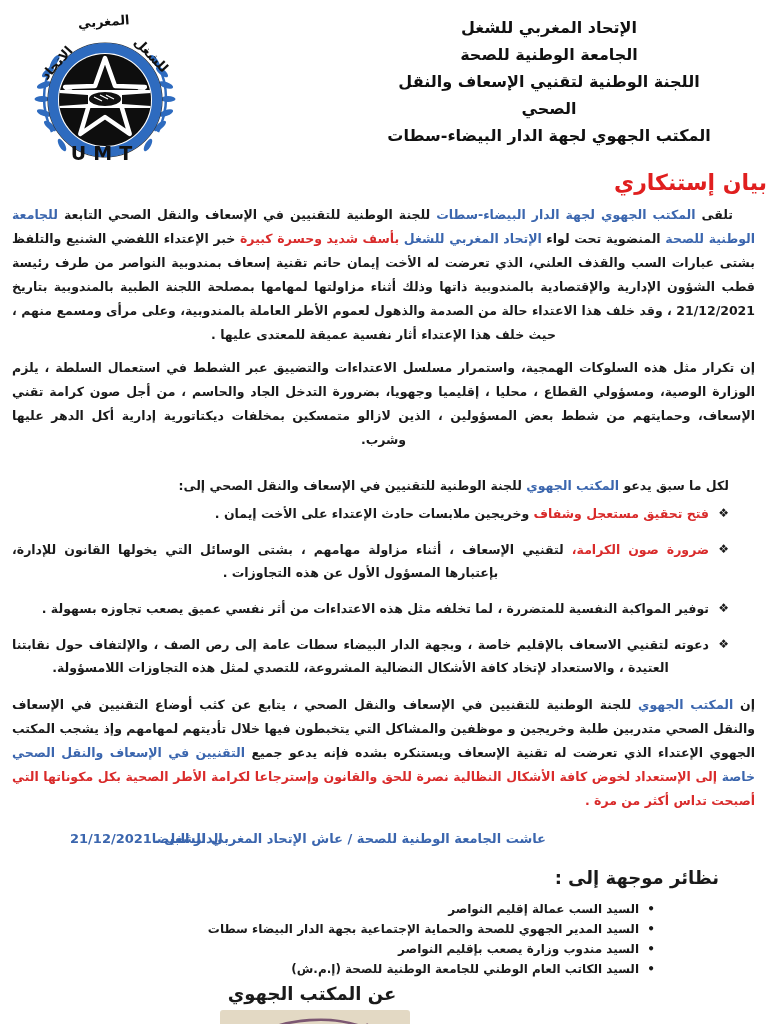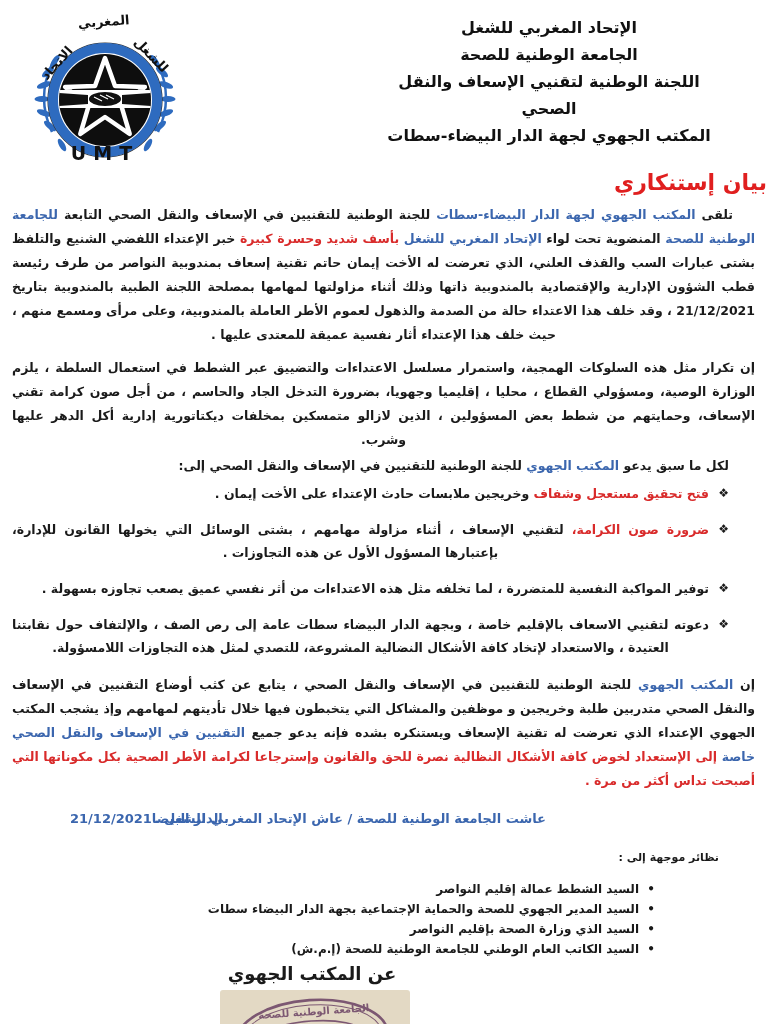--- a/index.html
+++ b/index.html
@@ -13,31 +13,31 @@
   .header-text{position:absolute;right:38px;top:14px;width:360px;text-align:center;
     font-size:16px;line-height:27px;color:#111;}
   .doc-title{text-align:right;color:var(--title_red);font-size:22px;margin:0 0 8px 0;}
   .content{padding:0 12px;}
   .para{font-size:12.5px;line-height:24px;text-align:justify;margin:0;}
   .center-last{text-align-last:center;}
   .p1{text-indent:22px;}
   .p2{margin-top:9px;}
   .blue{color:var(--blue);}
   .red{color:var(--red);margin-top:47px;}
-  .intro-line{margin:2px 26px 0 0;font-size:12.5px;line-height:24px;}
+  .intro-line{margin:22px 26px 0 0;font-size:12.5px;line-height:24px;}
   ul.diamond{list-style:none;margin:4px 26px 0 0;padding:0;}
   ul.diamond li{position:relative;padding-right:20px;font-size:12.5px;line-height:23px;
     text-align:justify;margin-bottom:13px;}
   ul.diamond li .marker{position:absolute;right:0;top:0;font-size:12px;}
   .p3{margin-top:14px;}
   .slogan-row{position:relative;height:26px;margin-top:14px;color:var(--blue);
     font-size:13px;line-height:24px;}
   .slogan-row .slogan{position:absolute;right:209px;}
   .slogan-row .date{position:absolute;left:58px;direction:rtl;}
-  .copies-heading{margin:14px 36px 0 0;font-size:11px;line-height:22px;}
+  .copies-heading{margin:14px 36px 0 0;font-size:18px;line-height:22px;}
   ul.copies{list-style:none;margin:10px 100px 0 0;padding:0;font-size:12px;line-height:20px;}
   ul.copies li{position:relative;padding-right:16px;}
   ul.copies li .dot{position:absolute;right:0;top:0;}
   .signature{width:200px;margin:4px 343px 1px 0;text-align:center;font-size:18px;}
   .stamp-wrap{width:190px;margin:6px 345px 0 0;}
 </style>
 </head>
 <body>
 
 <div class="header">
@@ -120,23 +120,23 @@
 
   <p class="para p3"><span>إن </span><span class="blue">المكتب الجهوي </span><span>للجنة الوطنية للتقنيين في الإسعاف والنقل الصحي ، يتابع عن كثب  أوضاع التقنيين في الإسعاف والنقل الصحي متدربين طلبة وخريجين و  موظفين  والمشاكل التي يتخبطون فيها خلال تأديتهم لمهامهم وإذ  يشجب المكتب الجهوي   الإعتداء الذي تعرضت له تقنية الإسعاف   ويستنكره بشده فإنه  يدعو جميع  </span><span class="blue">التقنيين في الإسعاف والنقل الصحي خاصة </span><span class="red">  إلى الإستعداد لخوض كافة الأشكال النظالية نصرة للحق والقانون  وإسترجاعا لكرامة الأطر الصحية بكل مكوناتها  التي أصبحت تداس  أكثر من  مرة .</span></p>
 
   <div class="slogan-row">
     <span class="slogan">عاشت الجامعة الوطنية للصحة / عاش الإتحاد المغربي للشغل .</span>
     <span class="date">الدار البيضا21/12/2021</span>
   </div>
 
   <div class="copies-heading">نظائر موجهة إلى :</div>
   <ul class="copies">
-    <li><span class="dot">•</span><span>السيد الشطط عمالة إقليم النواصر</span></li>
+    <li><span class="dot">•</span><span>السيد السب عمالة إقليم النواصر</span></li>
     <li><span class="dot">•</span><span>السيد المدير الجهوي للصحة والحماية الإجتماعية بجهة الدار البيضاء سطات</span></li>
-    <li><span class="dot">•</span><span>السيد الذي وزارة الصحة بإقليم النواصر</span></li>
+    <li><span class="dot">•</span><span>السيد مندوب وزارة يصعب بإقليم النواصر</span></li>
     <li><span class="dot">•</span><span>السيد الكاتب العام الوطني للجامعة الوطنية للصحة (إ.م.ش)</span></li>
   </ul>
 
   <div class="signature">عن المكتب الجهوي</div>
 
   <div class="stamp-wrap">
     <svg width="190" height="108" viewBox="0 0 190 108">
       <rect x="0" y="0" width="190" height="108" rx="3" fill="#e3d9c4"></rect>
       <g opacity="0.88">
         <ellipse cx="92" cy="48" rx="76" ry="38" fill="none" stroke="#6e4667" stroke-width="2.6" transform="rotate(-4 92 48)"></ellipse>

